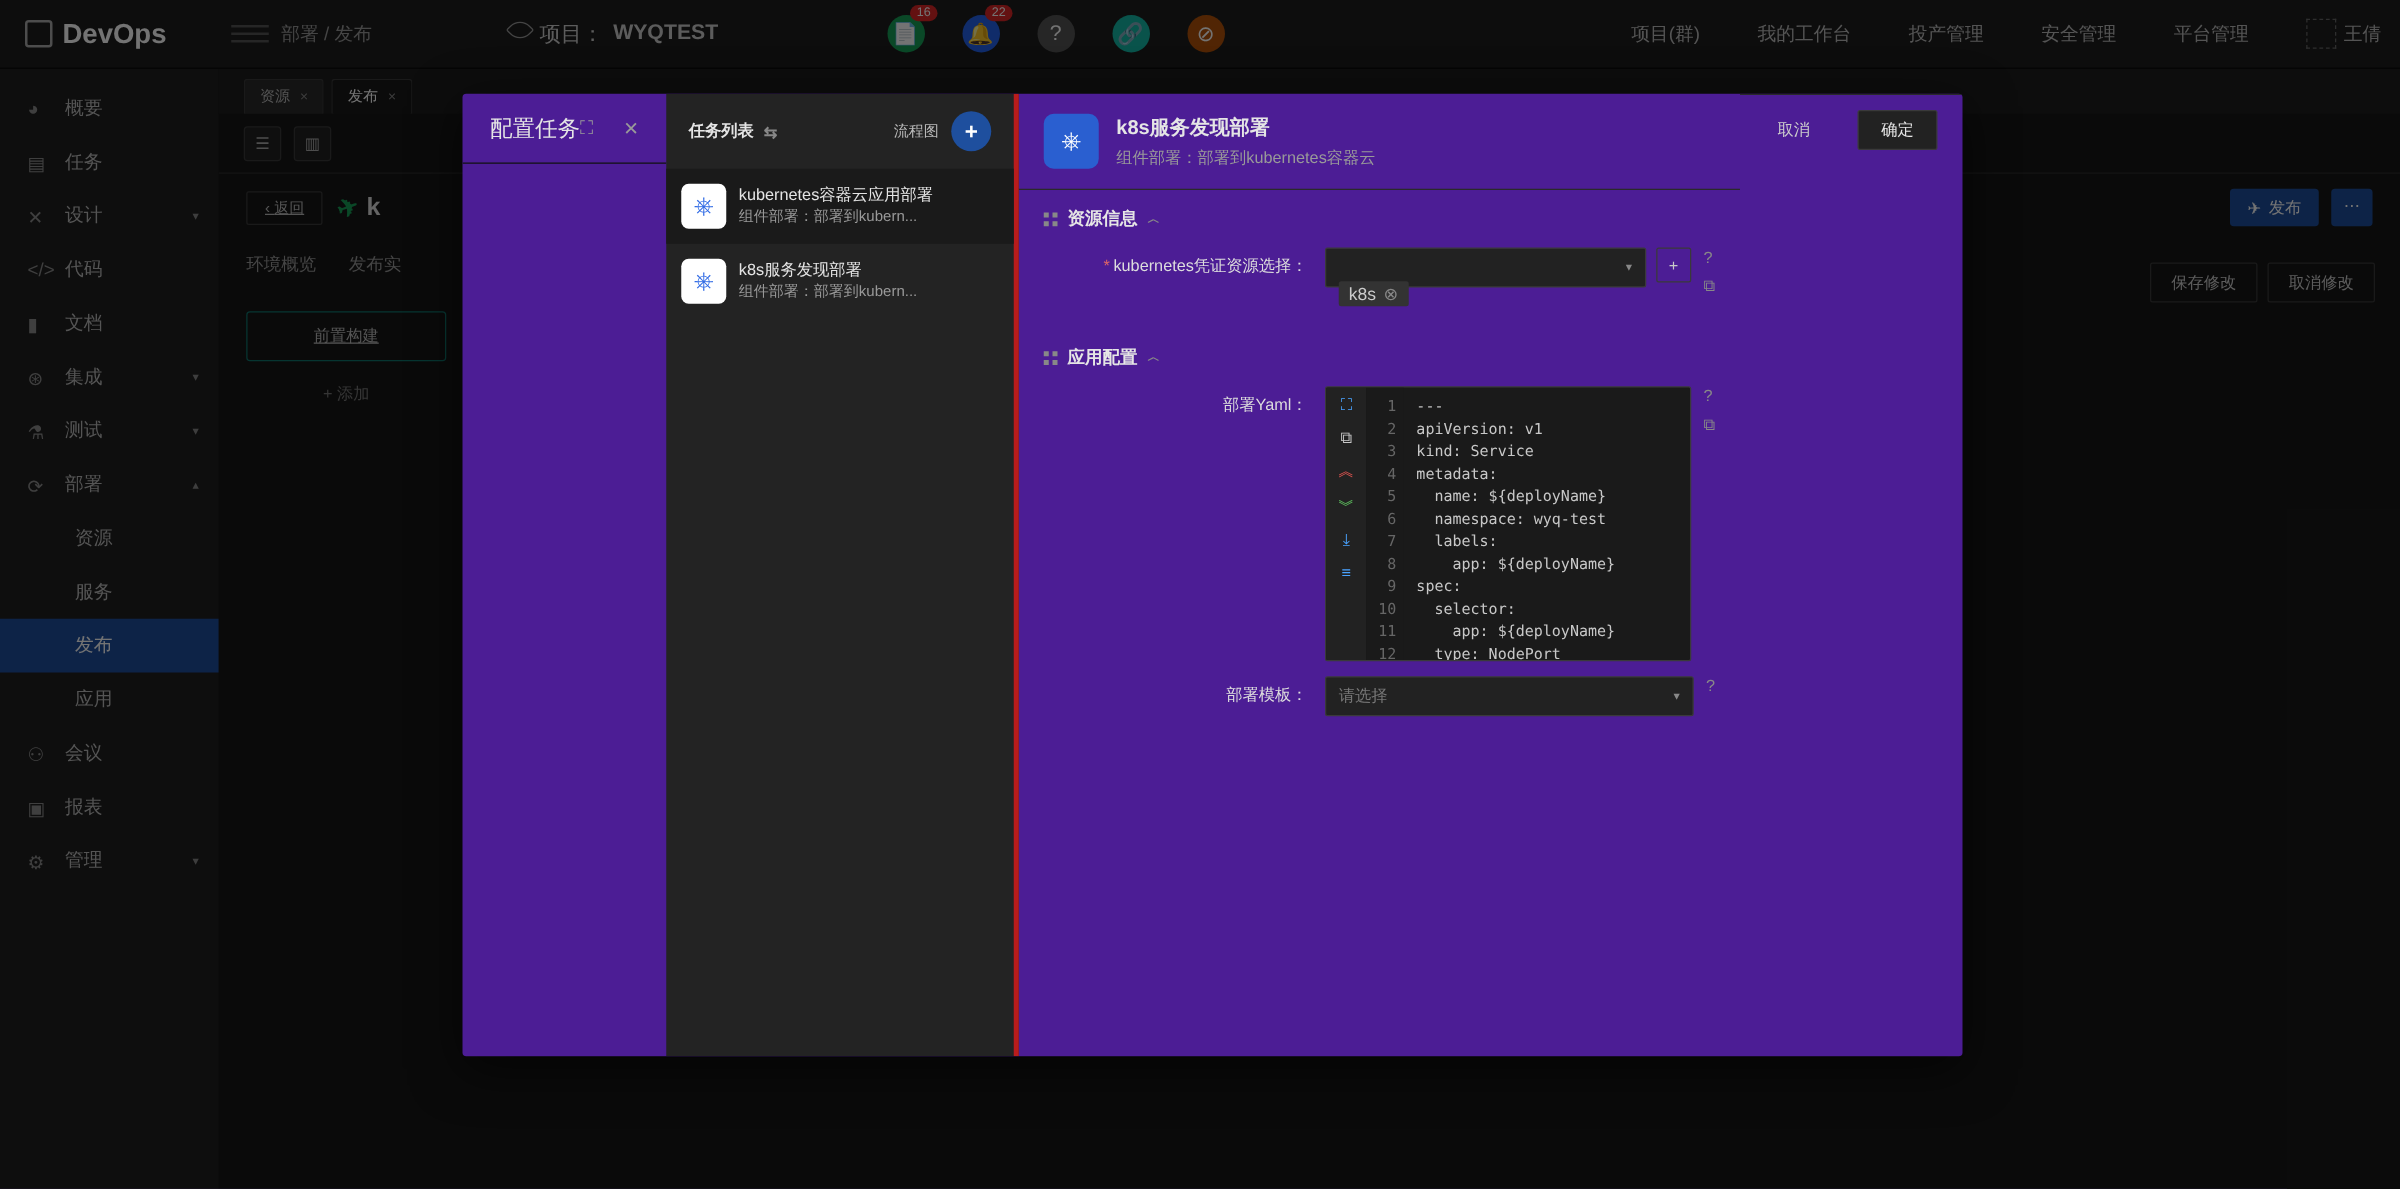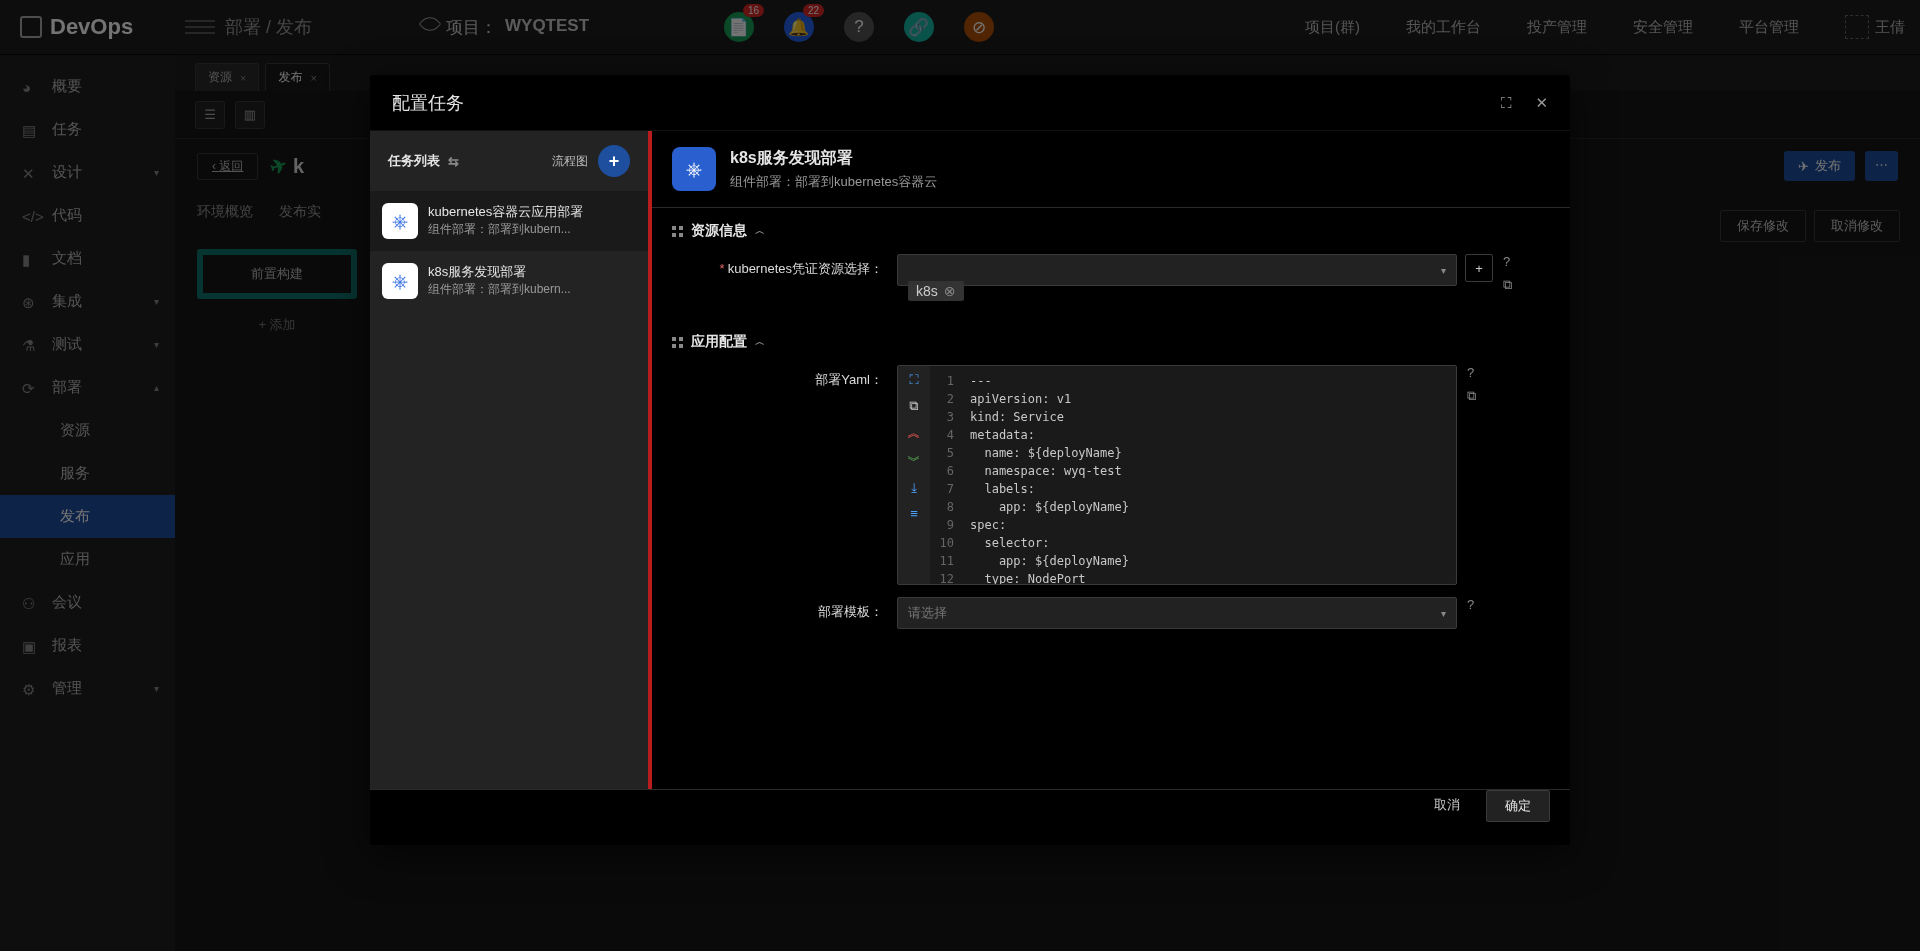--- a/index.html
+++ b/index.html
@@ -4,21 +4,21 @@
 <style>
 * { box-sizing: border-box; margin: 0; padding: 0; }
 body { font-family: -apple-system, "Segoe UI", "Microsoft YaHei", sans-serif; background: #141414; color: #c8c8c8; font-size: 13px; width: 1920px; height: 951px; overflow: hidden; position: relative; }
 
 
 .topbar { height: 55px; background: #1e1e1e; display: flex; align-items: center; border-bottom: 1px solid #0a0a0a; position: relative; z-index: 5; }
 .logo { width: 175px; display: flex; align-items: center; gap: 8px; padding-left: 20px; color: #fff; font-size: 22px; font-weight: 700; }
 .logo-icon { width: 22px; height: 22px; border: 2px solid #aaa; border-radius: 3px; position: relative; }
 .hamburger { width: 30px; display: flex; flex-direction: column; gap: 4px; cursor: pointer; margin: 0 10px; }
 .hamburger span { height: 2px; background: #555; }
-.breadcrumb { color: #999; font-size: 18px; }
+.breadcrumb { color: #999; font-size: 15px; }
 .project { margin-left: 110px; color: #ccc; font-size: 17px; display: flex; align-items: flex-start; gap: 8px; }
 .eye { width: 16px; height: 16px; border: 1.5px solid #999; border-radius: 70% 10%; transform: rotate(45deg); }
 .topicons { display: flex; gap: 30px; margin-left: 135px; }
 .circ { width: 30px; height: 30px; border-radius: 50%; display: flex; align-items: center; justify-content: center; position: relative; font-size: 17px; }
 .circ.green { background: #18a058; color: #fff; }
 .circ.blue { background: #2563eb; color: #fff; }
 .circ.grey { background: #555; color: #fff; }
 .circ.teal { background: #14b8a6; color: #fff; }
 .circ.red { background: #b45309; color: #fff; }
 .badge { position: absolute; top: -8px; right: -10px; background: #dc2626; color: #fff; font-size: 10px; padding: 1px 5px; border-radius: 8px; }
@@ -51,29 +51,29 @@
 .plane { color: #18a058; transform: rotate(-20deg); }
 .right-actions { margin-left: auto; display: flex; gap: 10px; }
 .primary-btn { background: #1e4f9e; color: #fff; padding: 6px 14px; border-radius: 3px; font-size: 13px; cursor: pointer; display: flex; align-items: center; gap: 6px; }
 .more-btn { background: #1e4f9e; color: #fff; padding: 6px 10px; border-radius: 3px; cursor: pointer; }
 .ghost-btn { border: 1px solid #3a3a3a; padding: 6px 16px; color: #ccc; border-radius: 2px; cursor: pointer; }
 
 .subtabs { padding: 10px 22px 0; display: flex; gap: 26px; color: #999; font-size: 14px; }
 .subtabs .st { padding-bottom: 10px; cursor: pointer; }
 
 .stagecol { margin: 18px 22px; width: 160px; }
-.stagebox { border: 6px solid #0f766e; padding: 10px; text-align: center; color: #bbb; border-radius: 3px; }
+.stagebox { border: 1px solid #0f766e; padding: 10px; text-align: center; color: #bbb; border-radius: 3px; text-decoration: underline; }
 .addrow { margin-top: 8px; color: #777; text-align: center; padding: 8px; border: 1px dashed transparent; cursor: pointer; }
 
 
 .savebar { position: absolute; right: 20px; top: 155px; display: flex; gap: 8px; }
 
 
 .overlay { position: absolute; inset: 0; background: rgba(0,0,0,.55); z-index: 100; }
-.modal { position: absolute; left: 370px; top: 75px; width: 1200px; height: 770px; background: #000000; border-radius: 3px; display: flex; flex-direction: column; box-shadow: 0 10px 40px rgba(0,0,0,.6); z-index: 110; overflow: hidden; }
+.modal { position: absolute; left: 370px; top: 75px; width: 1200px; height: 770px; background: #4c1d95; border-radius: 3px; display: flex; flex-direction: row; box-shadow: 0 10px 40px rgba(0,0,0,.6); z-index: 110; overflow: hidden; }
 .modal-hd { height: 56px; display: flex; align-items: center; padding: 0 22px; font-size: 18px; color: #e5e5e5; border-bottom: 1px solid #111; }
 .modal-hd .ctrls { margin-left: auto; display: flex; gap: 24px; color: #999; font-size: 15px; }
 .modal-body { flex: 1; display: flex; min-height: 0; }
 
 .tasklist { width: 282px; background: #232323; display: flex; flex-direction: column; border-right: 4px solid #b91c1c; }
 .tl-head { padding: 14px 18px; display: flex; align-items: center; gap: 2px; color: #e5e5e5; font-weight: 600; }
 .tl-head .flow { margin-left: auto; font-weight: 400; font-size: 12px; color: #bbb; }
 .addcirc { width: 32px; height: 32px; border-radius: 50%; background: #1e4f9e; color: #fff; display: flex; align-items: center; justify-content: center; margin-left: 8px; font-size: 18px; cursor: pointer; }
 .task-item { display: flex; gap: 10px; padding: 12px 12px; cursor: pointer; }
 .task-item.active { background: #1a1a1a; }
@@ -102,21 +102,21 @@
 .select .dd { margin-left: auto; color: #888; font-size: 10px; }
 .side-icons { display: flex; flex-direction: column; gap: 8px; color: #888; padding-left: 10px; }
 .plusbox { width: 28px; height: 28px; border: 1px solid #3a3a3a; display: flex; align-items: center; justify-content: center; border-radius: 2px; cursor: pointer; }
 
 .editor { border: 1px solid #3a3a3a; background: #1a1a1a; display: flex; height: 220px; border-radius: 2px; overflow: hidden; position: relative; }
 .ed-tools { width: 32px; background: #222; display: flex; flex-direction: column; align-items: center; padding-top: 6px; gap: 10px; font-size: 13px; }
 .ed-tools span { cursor: pointer; }
 .gutter { width: 30px; background: #1a1a1a; color: #666; text-align: right; padding: 6px 6px 0 0; font-family: Consolas, monospace; font-size: 12px; line-height: 18px; }
 .code { flex: 1; padding: 6px 10px; font-family: Consolas, monospace; font-size: 12px; line-height: 18px; color: #c8c8c8; white-space: pre; overflow: hidden; }
 
-.modal-ft { height: 56px; border-top: 1px solid #2a2a2a; display: flex; align-items: flex-start; justify-content: flex-end; padding: 0 20px; gap: 16px; }
+.modal-ft { height: 56px; border-top: 1px solid #2a2a2a; display: flex; align-items: center; justify-content: flex-end; padding: 0 20px; gap: 28px; }
 .btn-text { color: #ccc; cursor: pointer; padding: 6px 10px; }
 .btn-main { border: 1px solid #3a3a3a; background: #222; padding: 6px 18px; color: #e5e5e5; border-radius: 2px; cursor: pointer; }
 </style>
 </head>
 <body>
 
 <div class="topbar">
   <div class="logo">
     <span class="logo-icon"></span>
     <span>DevOps</span>

